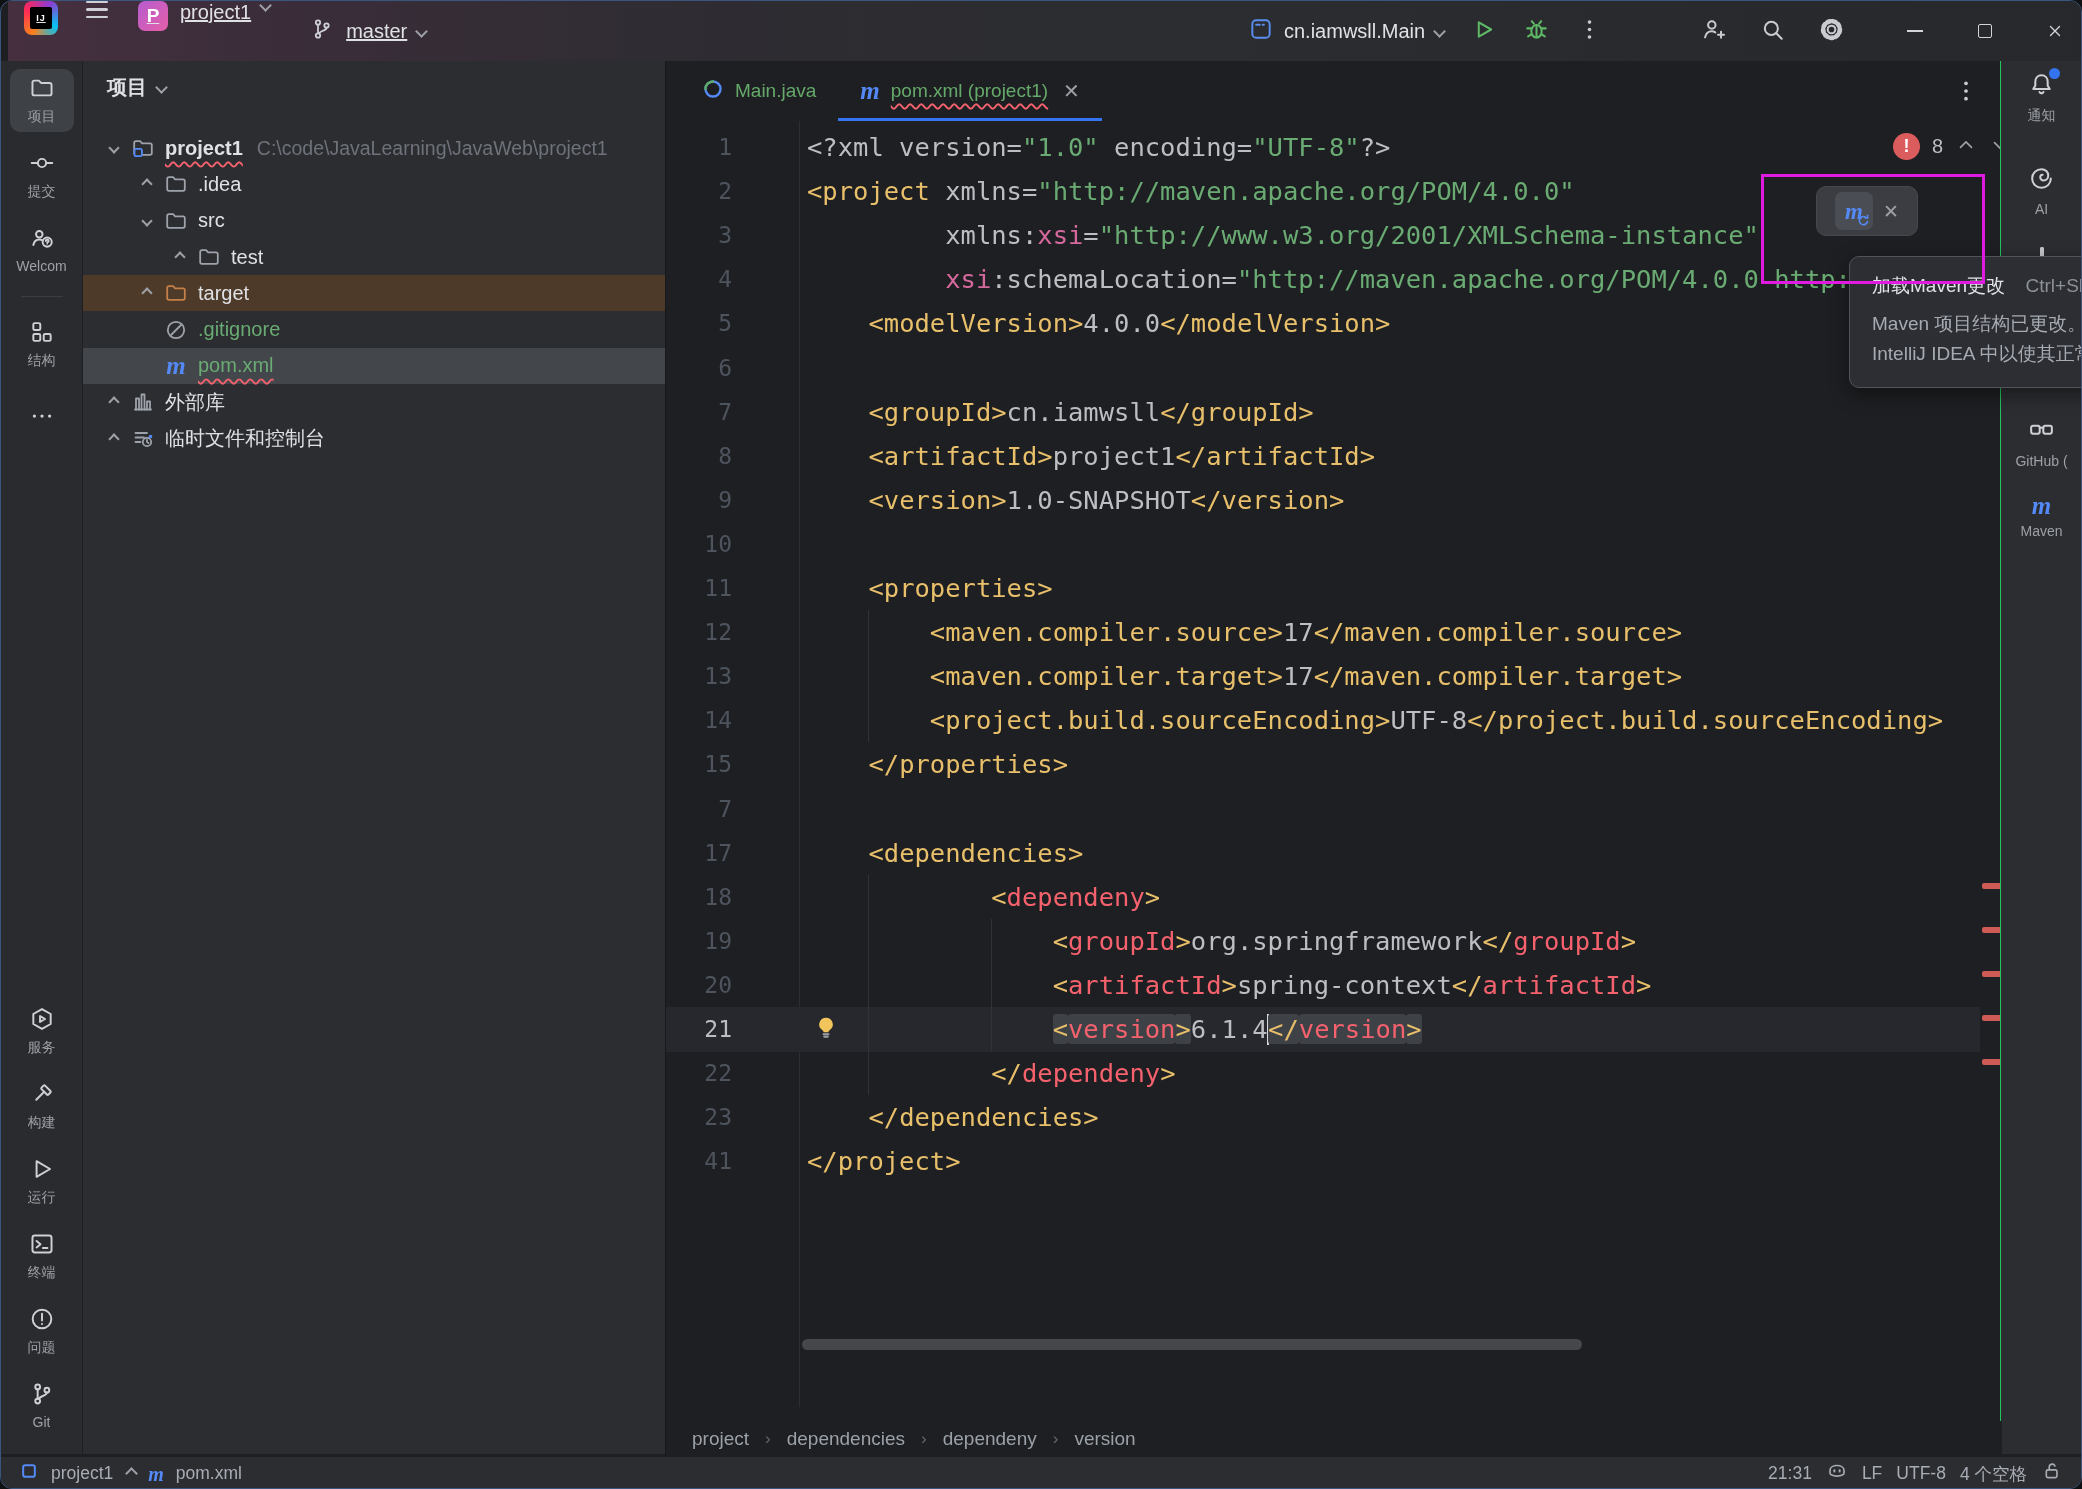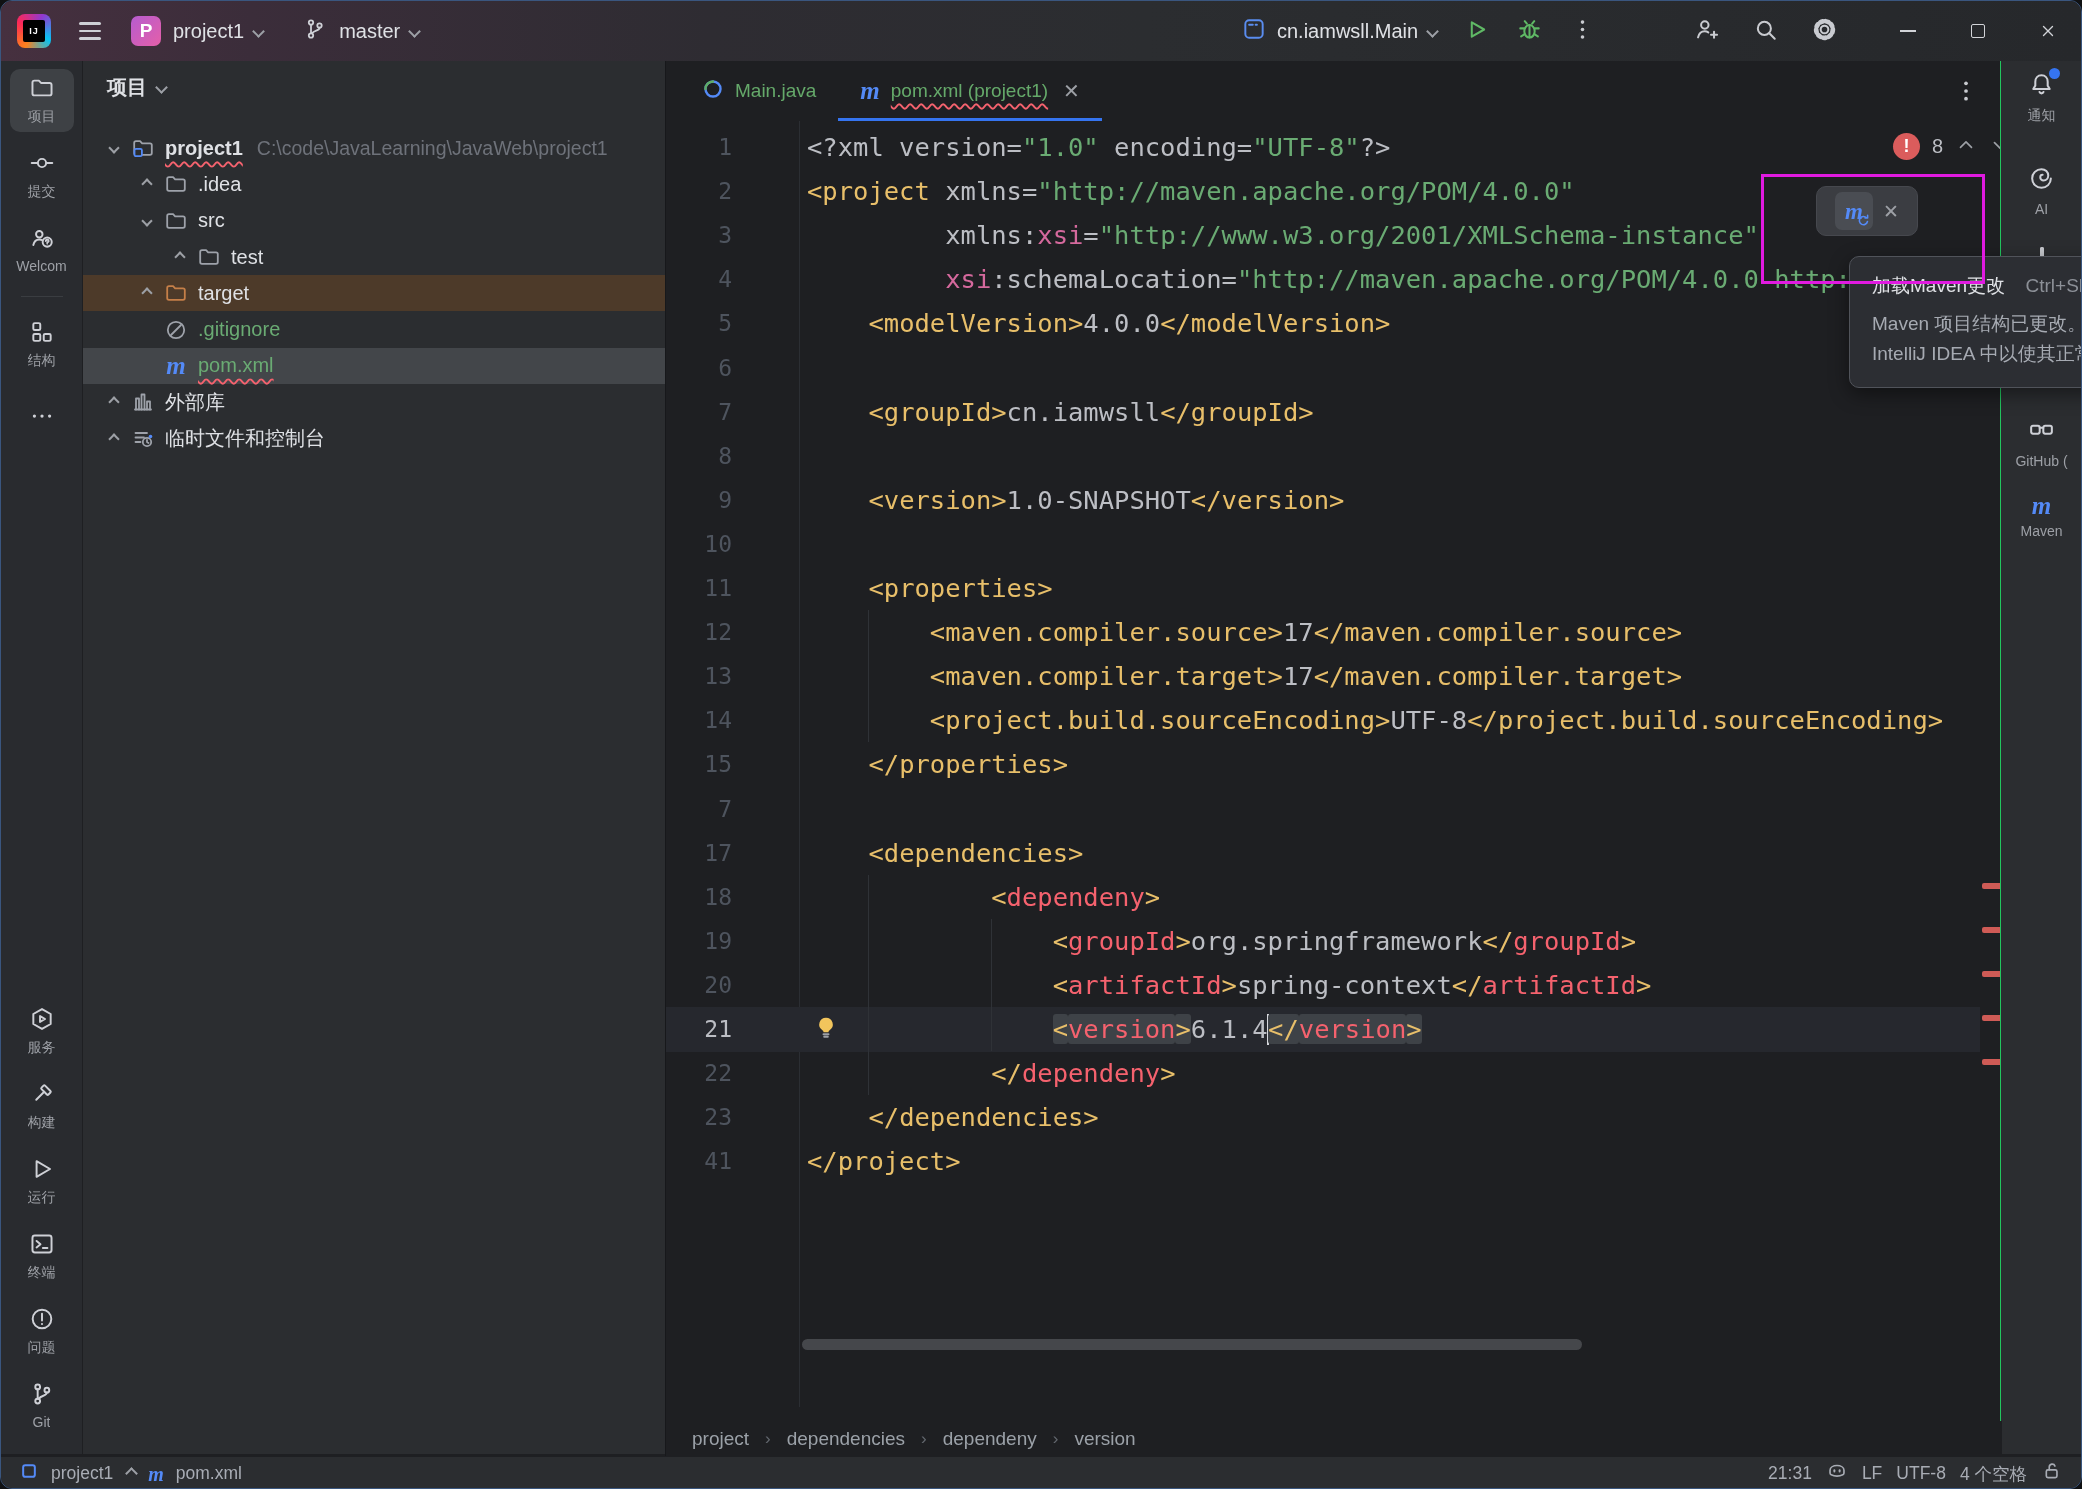--- a/index.html
+++ b/index.html
@@ -1,23 +1,23 @@
 <!DOCTYPE html>
 <html><head>
 <meta charset="utf-8">
 <style>
   html,body{margin:0;padding:0;background:#101113;}
   *{box-sizing:border-box;}
   .win{position:relative;width:2082px;height:1489px;background:#1e1f22;overflow:hidden;
        border:1px solid #3a567f;border-radius:12px;
        font-family:"Liberation Sans","DejaVu Sans",sans-serif;color:#dfe1e5;}
   
-  .titlebar{position:absolute;left:0;top:0;right:0;height:60px;
+  .titlebar{position:absolute;left:7px;top:0;right:0;height:60px;
     background:linear-gradient(90deg,#46303f 0%,#3b2d3a 12%,#2e2c32 34%,#2b2d30 55%,#26282b 100%);
-    display:flex;align-items:center;}
+    display:flex;text-decoration:underline;}
   .logo{width:34px;height:34px;margin-left:16px;border-radius:8px;
     background:conic-gradient(from 210deg,#fc801d,#fe2857,#9039d0,#07c3f2,#fc801d);
     display:flex;align-items:center;justify-content:center;}
   .logo i{width:22px;height:22px;background:#000;border-radius:2px;display:flex;align-items:center;justify-content:center;
     font-style:normal;font-size:9px;font-weight:bold;color:#fff;letter-spacing:1px;}
   .burger{margin-left:28px;display:flex;flex-direction:column;gap:5px;cursor:pointer;}
   .burger b{width:22px;height:2.4px;background:#ced0d6;border-radius:2px;}
   .pbadge{width:30px;height:30px;margin-left:30px;border-radius:7px;
     background:linear-gradient(135deg,#b65ccf 0%,#e55fa9 100%);
     display:flex;align-items:center;justify-content:center;font-weight:bold;font-size:19px;color:#fff;}
@@ -468,20 +468,21 @@
       <div class="cline" style="top: 152.2px;"><span class="c-txt">         xmlns:</span><span class="c-ns">xsi</span><span class="c-txt">=</span><span class="c-str">"http://www.w3.org/2001/XMLSchema-instance"</span></div>
       <div class="lnum" style="top: 196.3px;">4</div>
       <div class="cline" style="top: 196.3px;"><span class="c-txt">         </span><span class="c-ns">xsi</span><span class="c-txt">:schemaLocation=</span><span class="c-str">"http://maven.apache.org/POM/4.0.0 http://maven.apache.org/xsd/maven-4.0.0.xsd"</span></div>
       <div class="lnum" style="top: 240.4px;">5</div>
       <div class="cline" style="top: 240.4px;"><span class="c-txt">    </span><span class="c-tag">&lt;modelVersion&gt;</span><span class="c-txt">4.0.0</span><span class="c-tag">&lt;/modelVersion&gt;</span></div>
       <div class="lnum" style="top: 284.5px;">6</div>
       <div class="cline" style="top: 284.5px;"></div>
       <div class="lnum" style="top: 328.6px;">7</div>
       <div class="cline" style="top: 328.6px;"><span class="c-txt">    </span><span class="c-tag">&lt;groupId&gt;</span><span class="c-txt">cn.iamwsll</span><span class="c-tag">&lt;/groupId&gt;</span></div>
       <div class="lnum" style="top: 372.7px;">8</div>
+      <div class="cline" style="top: 372.7px;"><span class="c-txt">    </span><span class="c-tag">&lt;artifactId&gt;</span><span class="c-txt">project1</span><span class="c-tag">&lt;/artifactId&gt;</span></div>
       <div class="lnum" style="top: 416.8px;">9</div>
       <div class="cline" style="top: 416.8px;"><span class="c-txt">    </span><span class="c-tag">&lt;version&gt;</span><span class="c-txt">1.0-SNAPSHOT</span><span class="c-tag">&lt;/version&gt;</span></div>
       <div class="lnum" style="top: 460.9px;">10</div>
       <div class="cline" style="top: 460.9px;"></div>
       <div class="lnum" style="top: 505px;">11</div>
       <div class="cline" style="top: 505px;"><span class="c-txt">    </span><span class="c-tag">&lt;properties&gt;</span></div>
       <div class="lnum" style="top: 549.1px;">12</div>
       <div class="cline" style="top: 549.1px;"><span class="c-txt">        </span><span class="c-tag">&lt;maven.compiler.source&gt;</span><span class="c-txt">17</span><span class="c-tag">&lt;/maven.compiler.source&gt;</span></div>
       <div class="lnum" style="top: 593.2px;">13</div>
       <div class="cline" style="top: 593.2px;"><span class="c-txt">        </span><span class="c-tag">&lt;maven.compiler.target&gt;</span><span class="c-txt">17</span><span class="c-tag">&lt;/maven.compiler.target&gt;</span></div>

